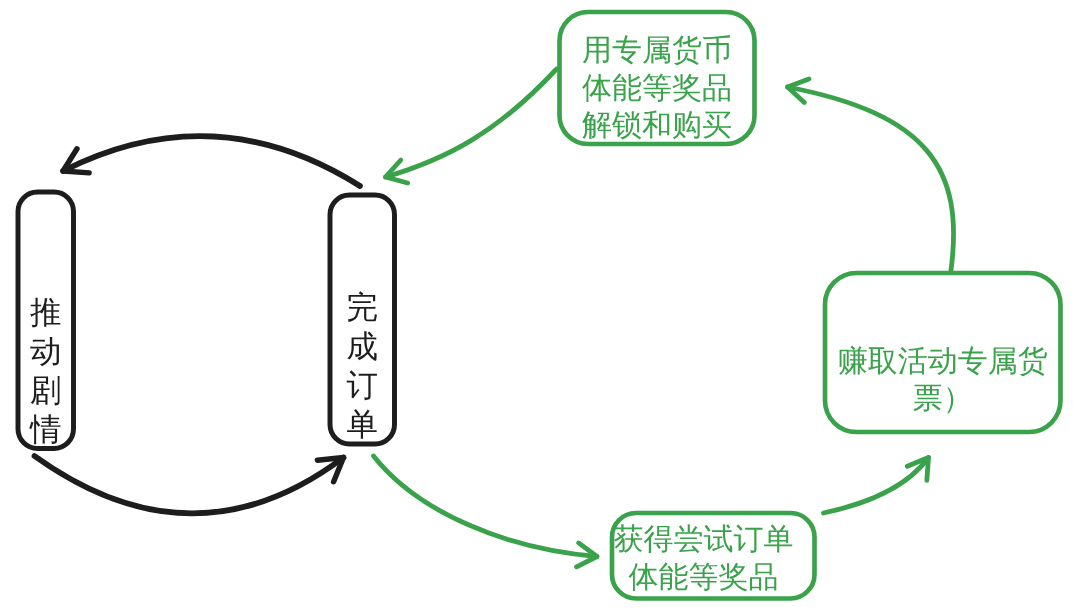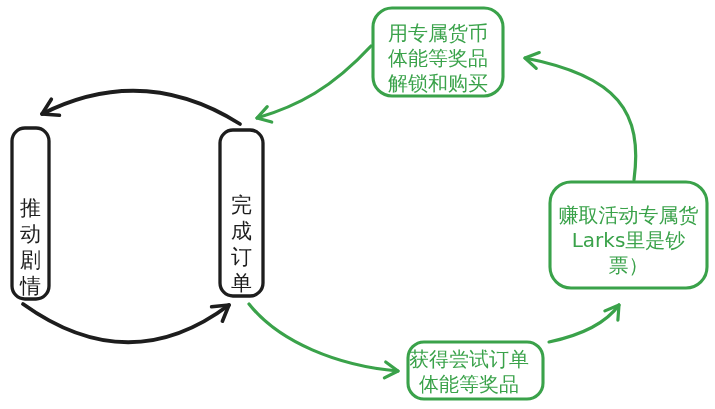--- a/index.html
+++ b/index.html
@@ -79,21 +79,20 @@
   </div>
 
   <div class="node-text green rewards-text">
     <span>用专属货币</span>
     <span>体能等奖品</span>
     <span>解锁和购买</span>
   </div>
 
   <div class="node-text green currency-text">
     <span>赚取活动专属货</span>
-    <span>Larks里是钞</span>
     <span>票）</span>
   </div>
 
   <div class="node-text green trial-text">
     <span>获得尝试订单</span>
     <span>体能等奖品</span>
   </div>
 
 </div>
 

